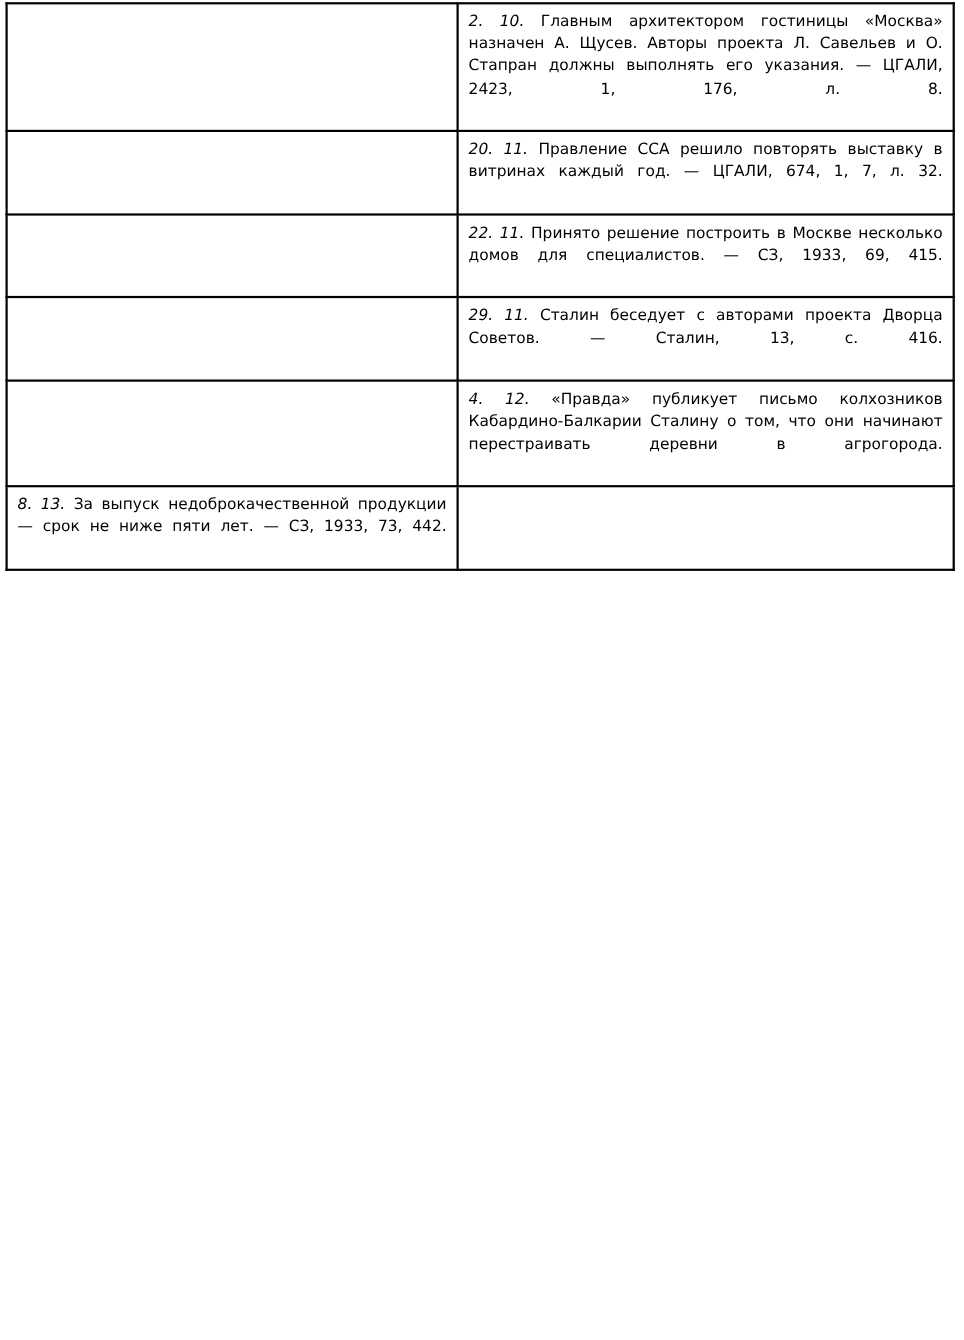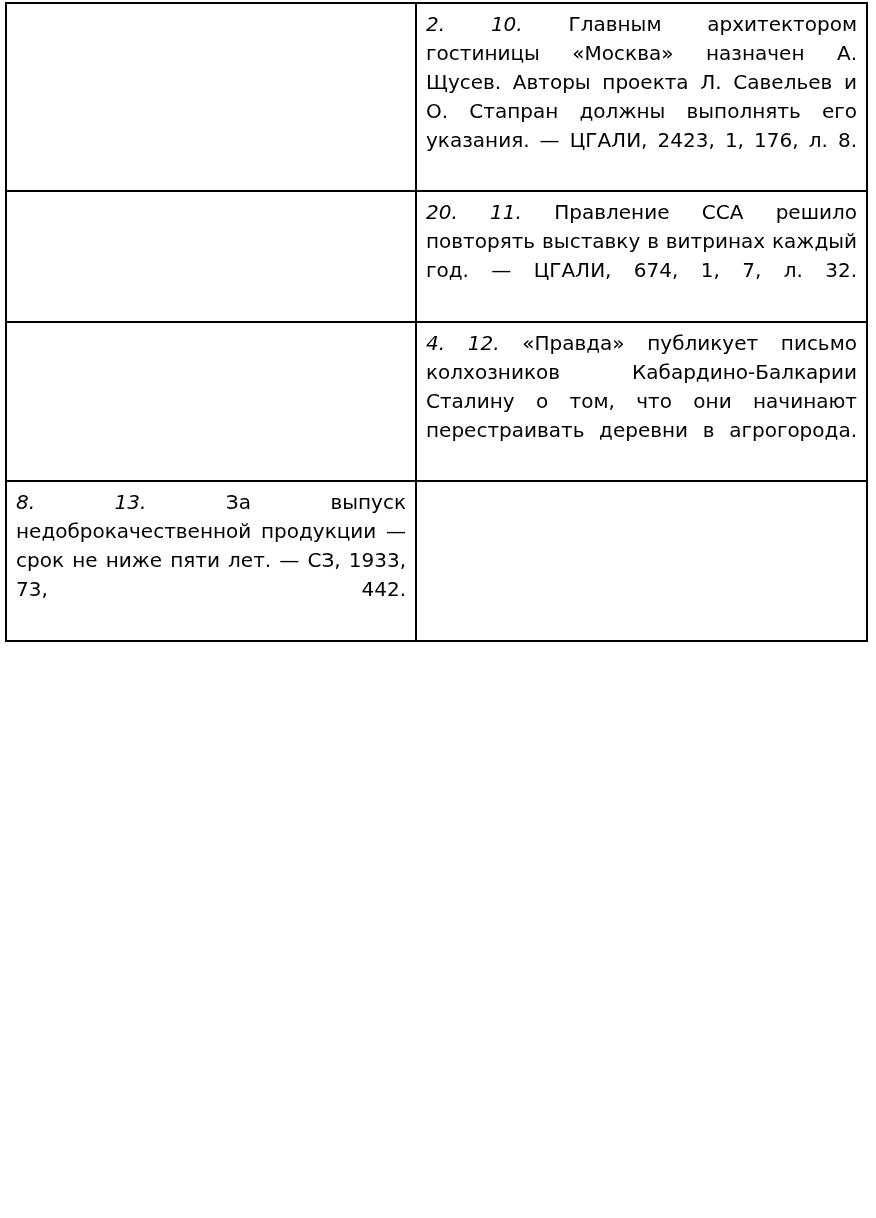--- a/index.html
+++ b/index.html
@@ -30,21 +30,21 @@
   table.chron col.c-left  { width: 410px; }
   table.chron col.c-right { width: 451px; }
 
   table.chron td {
     border: 2px solid #000;
     vertical-align: top;
     padding: 6px 9px 7px 9px;
     box-sizing: border-box;
   }
   .entry {
-    font-size: 20px;
+    font-size: 14px;
     line-height: 1.445;
     text-align: justify;
     text-justify: inter-word;
     word-spacing: 0.02em;
     hyphens: none;
   }
   
   .entry::after {
     content: "";
     display: inline-block;
@@ -76,21 +76,33 @@
 
 
 
       <tr>
         <td class="blank"></td>
         <td>
           <div class="entry"><span class="date">20. 11.</span> <span>Правление ССА решило повторять выставку в витринах каждый год. — ЦГАЛИ, 674, 1, 7, л. 32.</span></div>
         </td>
       </tr>
 
+      <tr>
+        <td class="blank"></td>
+        <td>
+          <div class="entry"><span class="date">22. 11.</span> <span>Принято решение построить в Москве несколько домов для специалистов. — СЗ, 1933, 69, 415.</span></div>
+        </td>
+      </tr>
 
+      <tr>
+        <td class="blank"></td>
+        <td>
+          <div class="entry"><span class="date">29. 11.</span> <span>Сталин беседует с авторами проекта Дворца Советов. — Сталин, 13, с. 416.</span></div>
+        </td>
+      </tr>
 
       <tr>
         <td class="blank"></td>
         <td>
           <div class="entry"><span class="date">4. 12.</span> <span>«Правда» публикует письмо колхозников Кабардино-Балкарии Сталину о том, что они начинают перестраивать деревни в агрогорода.</span></div>
         </td>
       </tr>
 
       <tr>
         <td>

